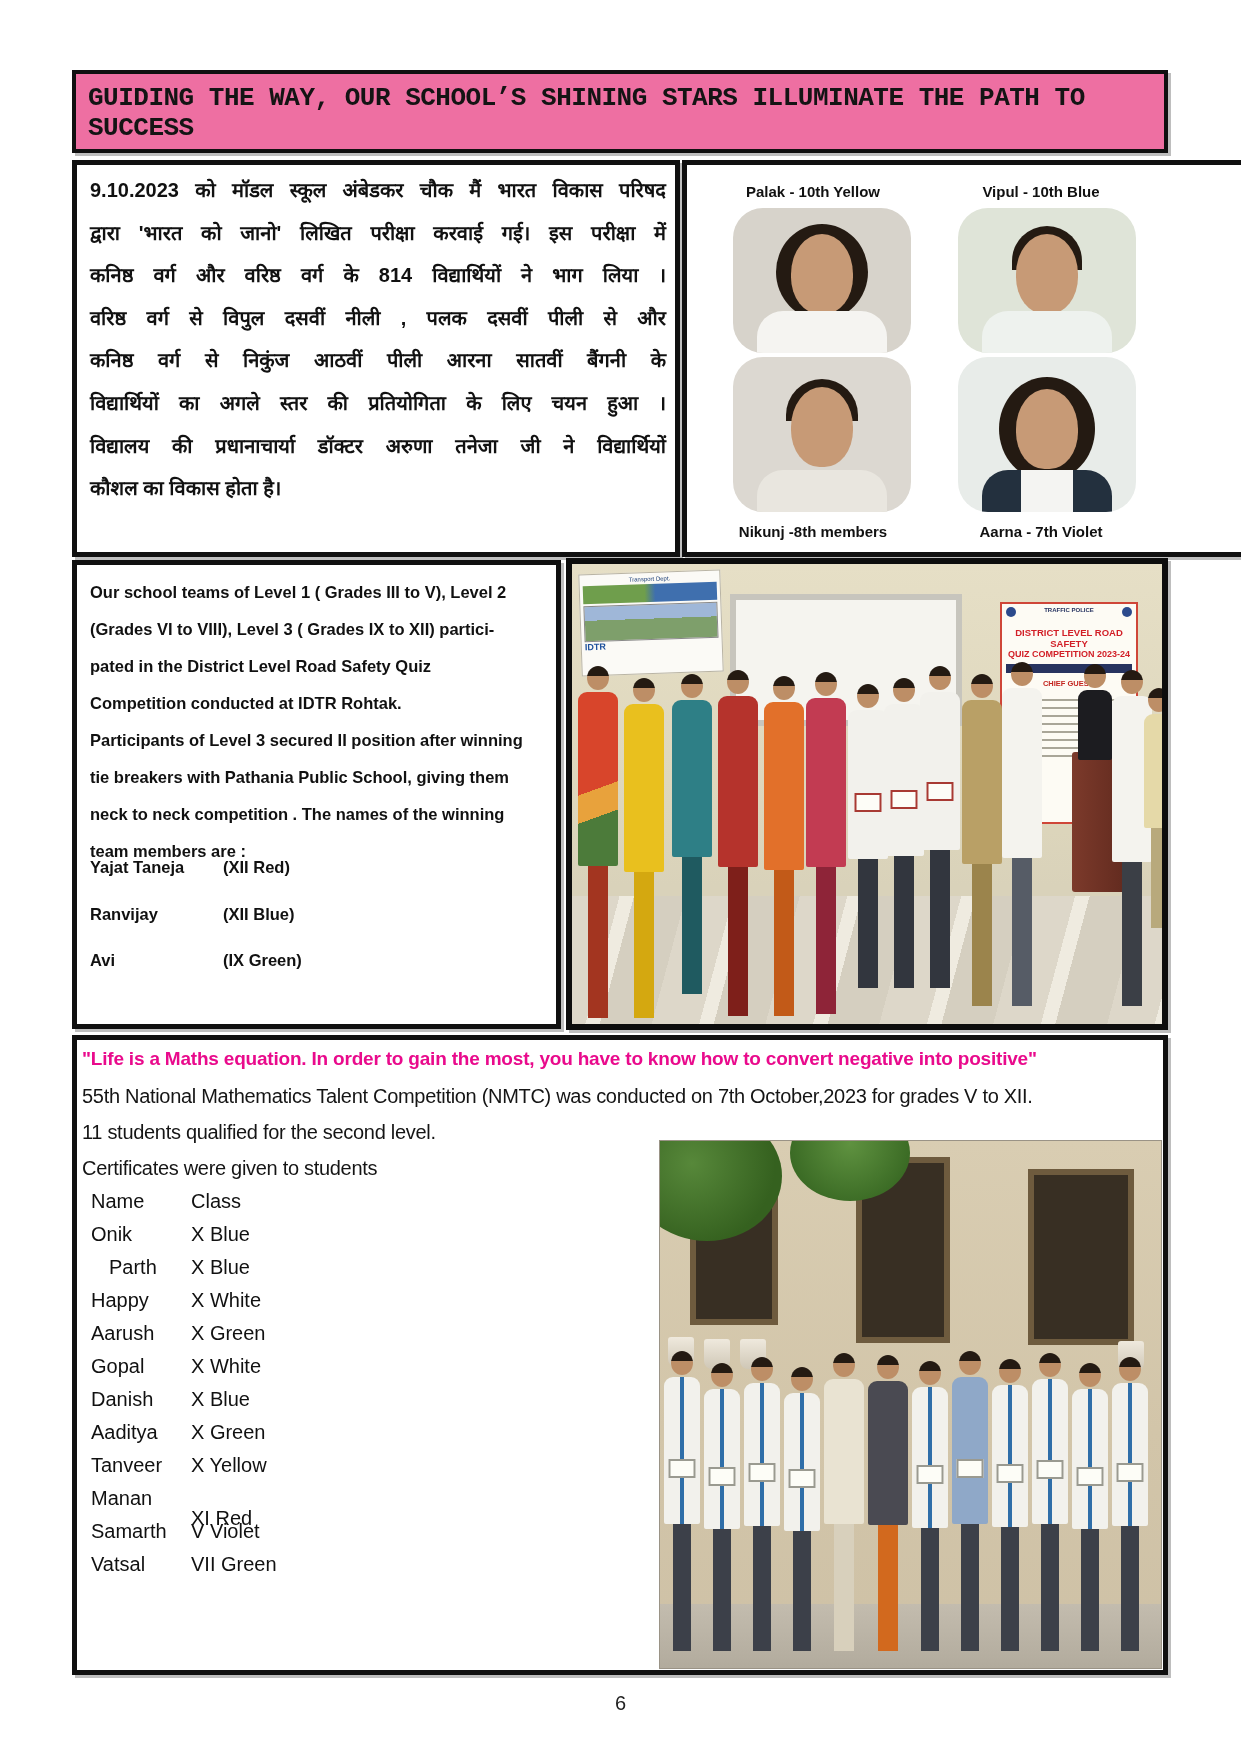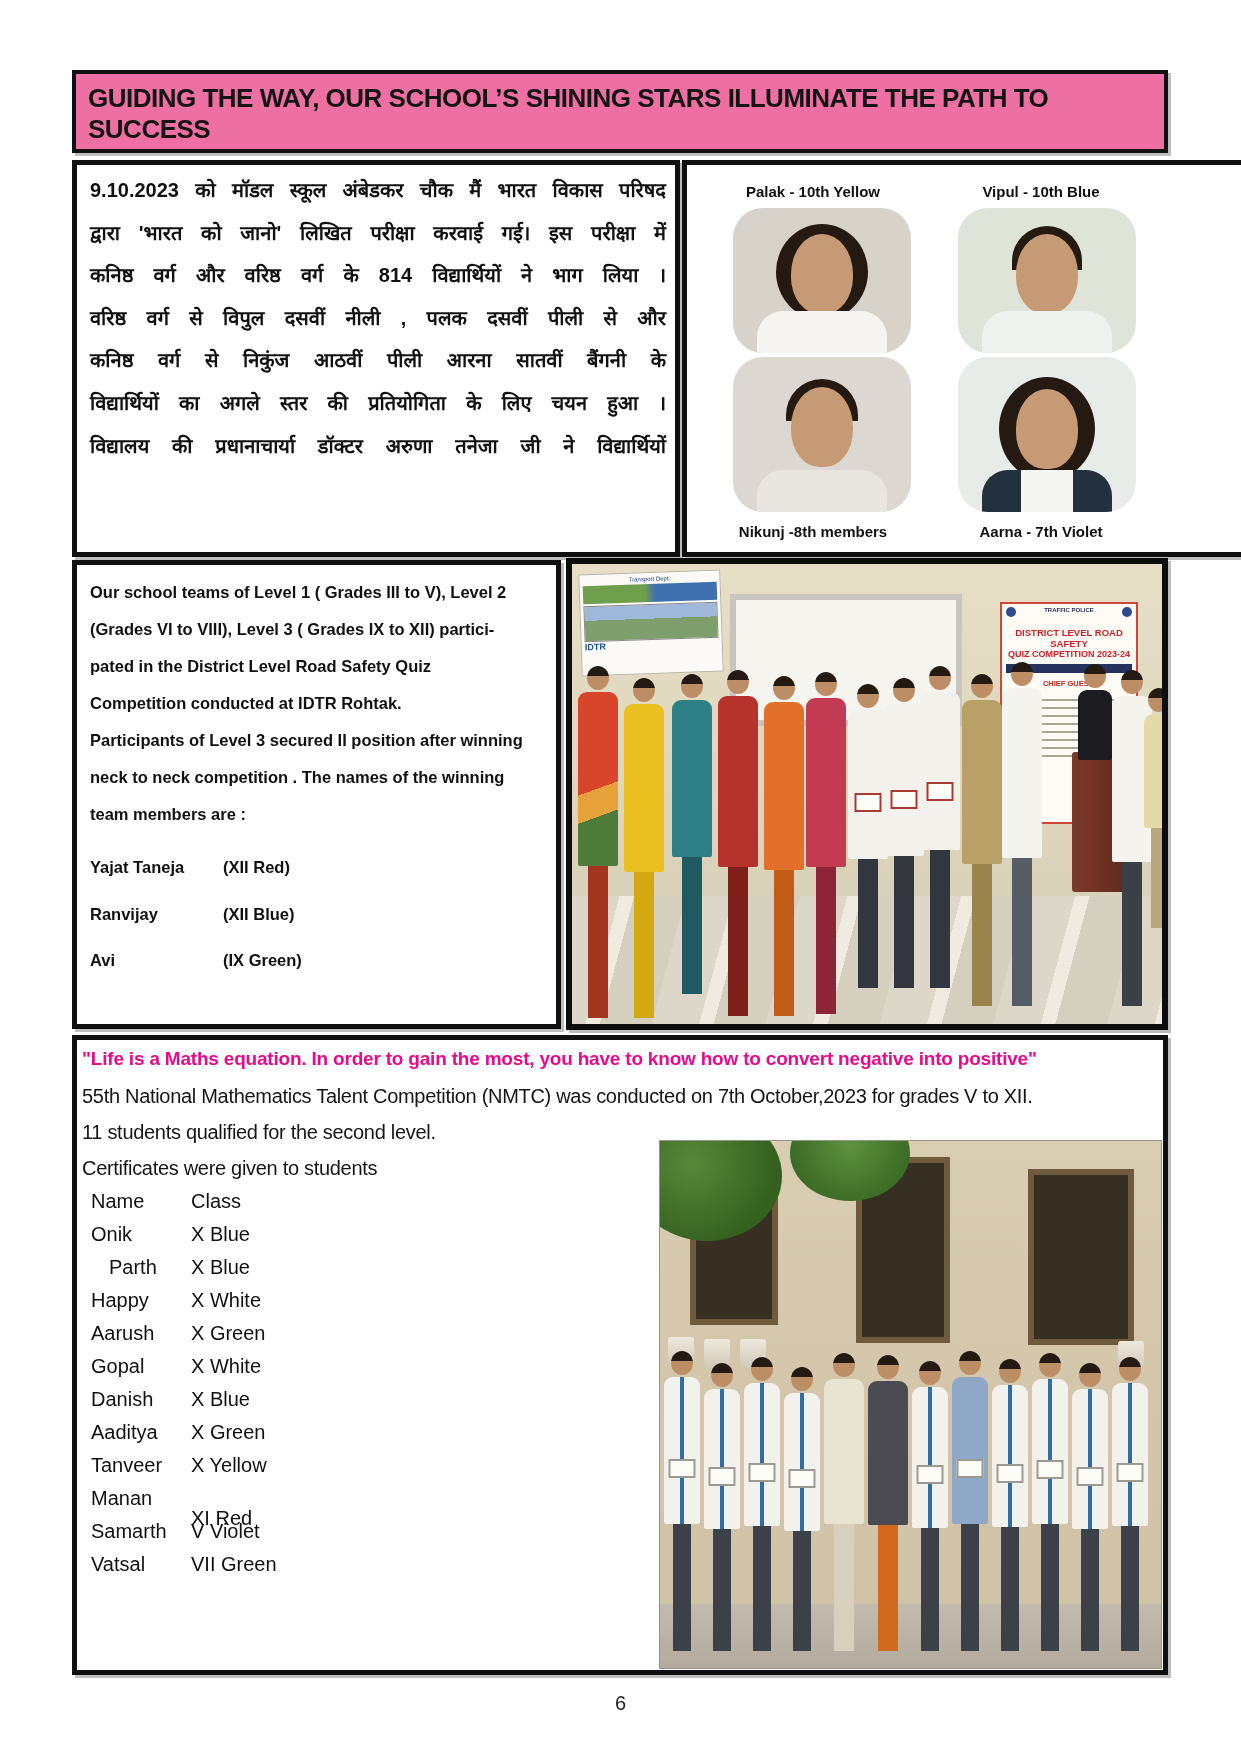--- a/index.html
+++ b/index.html
@@ -3,21 +3,21 @@
 <meta charset="utf-8">
 <style>
   html,body{margin:0;padding:0;background:#ffffff;}
   .page{position:relative;width:1241px;height:1755px;background:#fff;overflow:hidden;
         font-family:"Liberation Sans",sans-serif;color:#111;}
   .box{position:absolute;background:#fff;border:5px solid #101010;box-shadow:3px 3px 0 rgba(110,110,110,.45);box-sizing:border-box;}
 
   
   .hdr{position:absolute;left:72px;top:70px;width:1096px;height:83px;background:#ee6fa2;
        border:4px solid #101010;box-shadow:3px 3px 0 rgba(110,110,110,.45);box-sizing:border-box;}
-  .hdr-t{padding:9px 0 0 12px;font-size:26px;font-weight:bold;letter-spacing:-.5px;color:#141414;}
+  .hdr-t{padding:9px 0 0 12px;font-size:26px;font-weight:bold;letter-spacing:-.5px;color:#141414;font-family:Liberation Mono, monospace;}
 
   
   .hindi{left:72px;top:160px;width:608px;height:397px;}
   .hwrap{position:absolute;left:13px;top:4px;width:576px;font-size:20px;font-weight:600;line-height:42.6px;}
   .hline{text-align:justify;text-align-last:justify;white-space:normal;}
   .hline.last{text-align-last:left;}
 
   
   .tbox{left:682px;top:160px;width:580px;height:397px;}
   .plabel{position:absolute;width:220px;text-align:center;font-weight:bold;font-size:15px;}
@@ -89,20 +89,21 @@
 
   <div class="box hindi">
     <div class="hwrap">
       <div class="hline">9.10.2023 को मॉडल स्कूल अंबेडकर चौक मैं भारत विकास परिषद</div>
       <div class="hline">द्वारा  'भारत को जानो' लिखित परीक्षा करवाई गई। इस परीक्षा में</div>
       <div class="hline">कनिष्ठ वर्ग और  वरिष्ठ वर्ग के 814 विद्यार्थियों ने भाग लिया ।</div>
       <div class="hline">वरिष्ठ वर्ग से विपुल दसवीं नीली , पलक दसवीं पीली से और</div>
       <div class="hline">कनिष्ठ वर्ग से निकुंज आठवीं पीली आरना सातवीं बैंगनी के</div>
       <div class="hline">विद्यार्थियों का अगले  स्तर की प्रतियोगिता के लिए चयन हुआ ।</div>
       <div class="hline">विद्यालय की प्रधानाचार्या डॉक्टर अरुणा तनेजा जी ने विद्यार्थियों</div>
+      <div class="hline last">कौशल का विकास होता है।</div>
     </div>
   </div>
 
   <div class="box tbox">
     <div class="plabel" style="left:16px;top:18px;">Palak - 10th Yellow</div>
     <div class="plabel" style="left:244px;top:18px;">Vipul - 10th Blue</div>
 
     <div class="portrait" style="left:46px;top:43px;width:178px;height:145px;background:#d7d3cb;">
       <span class="p-hair" style="top:16px;width:92px;height:96px;border-radius:50%;"></span>
       <span class="p-face" style="top:26px;"></span>
@@ -128,20 +129,21 @@
     <div class="plabel" style="left:244px;top:358px;">Aarna - 7th Violet</div>
   </div>
 
   <div class="box rsbox">
     <div class="rslines">
       <div> Our school teams of Level 1 ( Grades III to V), Level 2</div>
       <div>(Grades VI to VIII),  Level 3 ( Grades IX to XII) partici-</div>
       <div>pated in the District Level Road Safety Quiz</div>
       <div>Competition conducted at IDTR Rohtak.</div>
       <div>Participants of Level 3 secured II position after winning</div>
+      <div>tie breakers  with Pathania Public School, giving them</div>
       <div>neck to neck competition . The names of the winning</div>
       <div>team members are :</div>
     </div>
     <div class="member" style="top:293px;">
       <span>Yajat Taneja</span>
       <span class="team">(XII Red)</span>
     </div>
     <div class="member" style="top:340px;">
       <span>Ranvijay</span>
       <span class="team">(XII Blue)</span>

